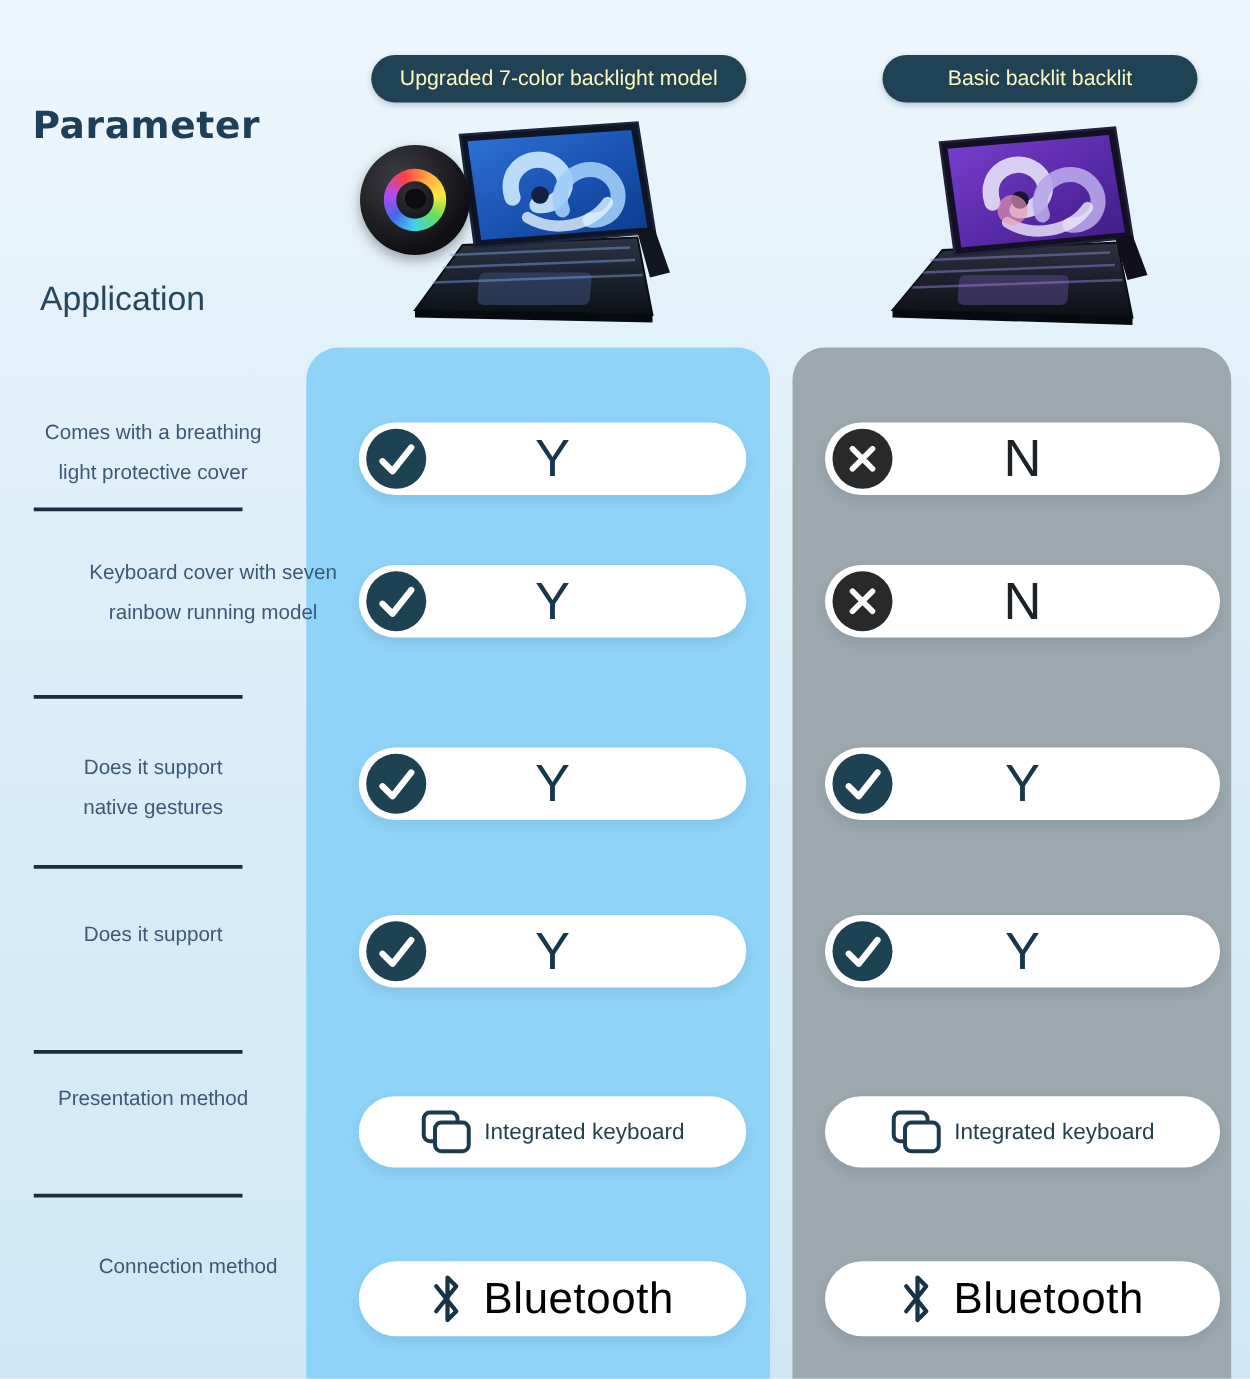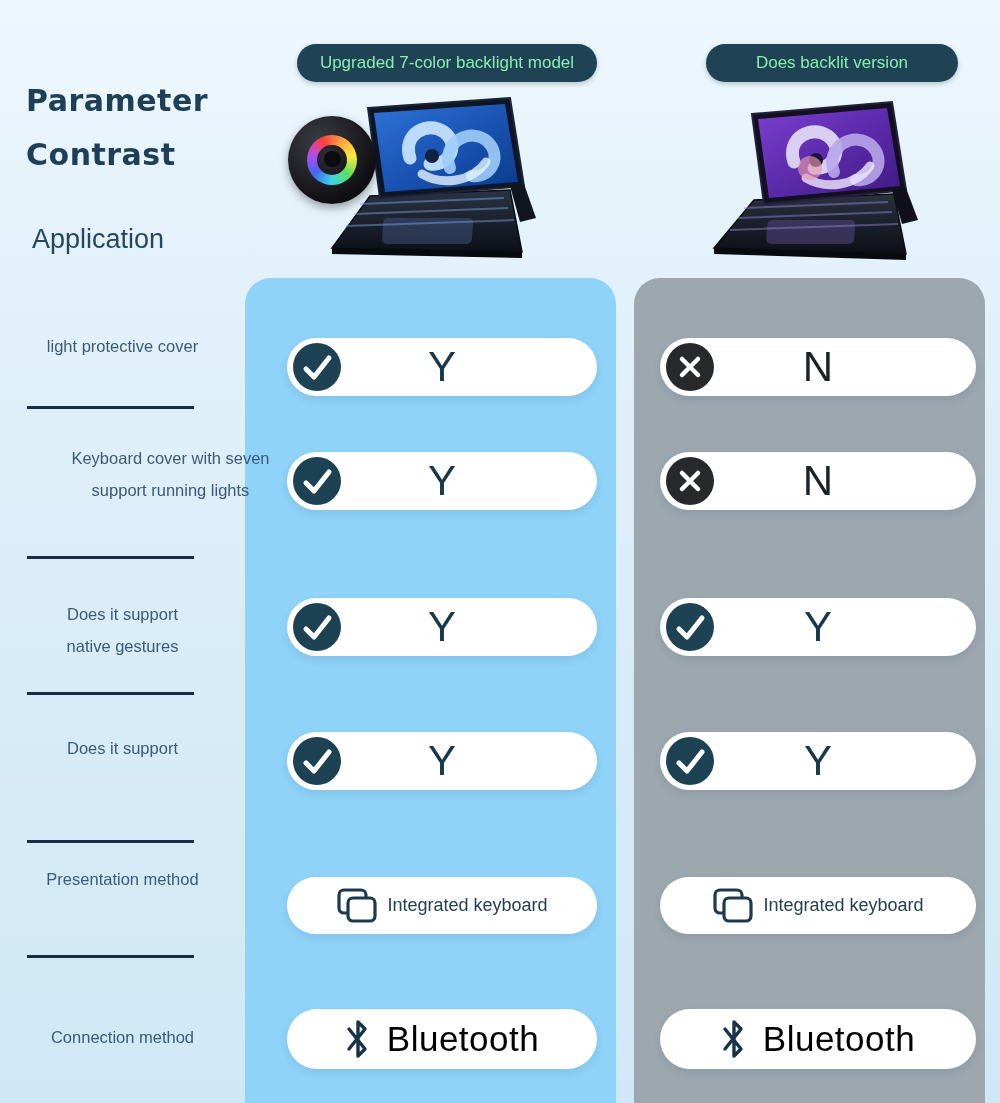--- a/index.html
+++ b/index.html
@@ -18,21 +18,21 @@
     font-weight:700;font-size:30px;line-height:54px;
     color:#1d4058;letter-spacing:.5px;
   }
   .subtitle{
     left:32px;top:224px;font-size:27px;color:#26485e;
   }
 
   
   .hdr-pill{
     height:38px;border-radius:20px;background:#1f4254;
-    color:#86efac;font-size:17px;display:flex;align-items:center;justify-content:center;
+    color:#fef9c3;font-size:17px;display:flex;align-items:center;justify-content:center;
     box-shadow:0 2px 5px rgba(20,50,70,.25);
   }
   .hdr-left{left:297px;top:44px;width:300px;}
   .hdr-right{left:706px;top:44px;width:252px;}
 
   
   .product{pointer-events:none;}
   .disc{
     left:288px;top:116px;width:88px;height:88px;border-radius:50%;
     background:radial-gradient(circle at 35% 30%,#3c3c44,#101014 70%);
@@ -93,29 +93,28 @@
   .kb-text{font-size:18px;color:#24414f;white-space:nowrap;}
   .bt-text{font-size:35px;font-weight:400;color:#000000;letter-spacing:.5px;}
 
   svg{display:block;}
 </style>
 </head>
 <body>
 
 <div class="abs page-title">
   <div>Parameter</div>
-  <div>Contrast</div>
 </div>
 <div class="abs subtitle">Application</div>
 
 <div class="abs hdr-pill hdr-left">
   <span>Upgraded 7-color backlight model</span>
 </div>
 <div class="abs hdr-pill hdr-right">
-  <span>Does backlit version</span>
+  <span>Basic backlit backlit</span>
 </div>
 
 <svg class="abs product" style="left:282px;top:96px;" width="338" height="172" viewBox="0 0 338 172">
   <defs>
     <linearGradient id="scrL" x1="0" y1="0" x2="1" y2="1">
       <stop offset="0" stop-color="#2e74d8"></stop>
         <stop offset="0.5" stop-color="#1b54b4"></stop>
         <stop offset="1" stop-color="#0a3a8c"></stop>
     </linearGradient>
     <linearGradient id="kbL" x1="0" y1="0" x2="0" y2="1">
@@ -171,20 +170,21 @@
   <circle cx="124" cy="62" r="7" fill="#1c1233"></circle>
   <circle cx="118" cy="70" r="12" fill="#e89ab0" opacity="0.65"></circle>
 
   <polygon points="200,92 214,90 226,122 210,126" fill="#120f1d"></polygon>
 </svg>
 
 <div class="abs panel panel-left"></div>
 <div class="abs panel panel-right"></div>
 
 <div class="abs row-label" style="top:330px;">
+  <div>Comes with a breathing</div>
   <div>light protective cover</div>
 </div>
 <div class="abs underline" style="top:406px;"></div>
 <div class="abs pill pill-l" style="top:338px;height:58px;">
   <span class="badge badge-check">
     <svg width="48" height="48" viewBox="0 0 48 48">
         <polyline points="13,26 21,34 36,15" fill="none" stroke="#fff" stroke-width="5" stroke-linecap="round" stroke-linejoin="round"></polyline>
       </svg>
   </span>
   <span class="letter letter-y">Y</span>
@@ -193,21 +193,21 @@
   <span class="badge badge-cross">
     <svg width="48" height="48" viewBox="0 0 48 48">
         <path d="M16 16 L32 32 M32 16 L16 32" stroke="#fff" stroke-width="4.5" stroke-linecap="round"></path>
       </svg>
   </span>
   <span class="letter letter-n">N</span>
 </div>
 
 <div class="abs row-label" style="top:442px;margin-left:48px;">
   <div>Keyboard cover with seven</div>
-  <div>support running lights</div>
+  <div>rainbow running model</div>
 </div>
 <div class="abs underline" style="top:556px;"></div>
 <div class="abs pill pill-l" style="top:452px;height:58px;">
   <span class="badge badge-check">
     <svg width="48" height="48" viewBox="0 0 48 48">
         <polyline points="13,26 21,34 36,15" fill="none" stroke="#fff" stroke-width="5" stroke-linecap="round" stroke-linejoin="round"></polyline>
       </svg>
   </span>
   <span class="letter letter-y">Y</span>
 </div>
@@ -279,21 +279,21 @@
 <div class="abs pill pill-r pill-flex" style="top:877px;height:57px;">
   <span>
     <svg width="42" height="38" viewBox="0 0 42 38">
         <rect x="3" y="3" width="27" height="23" rx="5" fill="none" stroke="#1c3a4d" stroke-width="3.2"></rect>
         <rect x="12" y="11" width="27" height="23" rx="5" fill="#ffffff" stroke="#1c3a4d" stroke-width="3.2"></rect>
       </svg>
   </span>
   <span class="kb-text">Integrated keyboard</span>
 </div>
 
-<div class="abs row-label" style="top:1022px;line-height:30px;">
+<div class="abs row-label" style="top:998px;line-height:30px;padding-left:28px;">
   <div>Connection method</div>
 </div>
 <div class="abs pill pill-l pill-flex" style="top:1009px;height:60px;gap:16px;">
   <span>
     <svg width="26" height="46" viewBox="0 0 26 46">
         <path d="M4 13 L20 33 L13 40 L13 6 L20 13 L4 33" fill="none" stroke="#173348" stroke-width="3.4" stroke-linecap="round" stroke-linejoin="round"></path>
       </svg>
   </span>
   <span class="bt-text">Bluetooth</span>
 </div>

